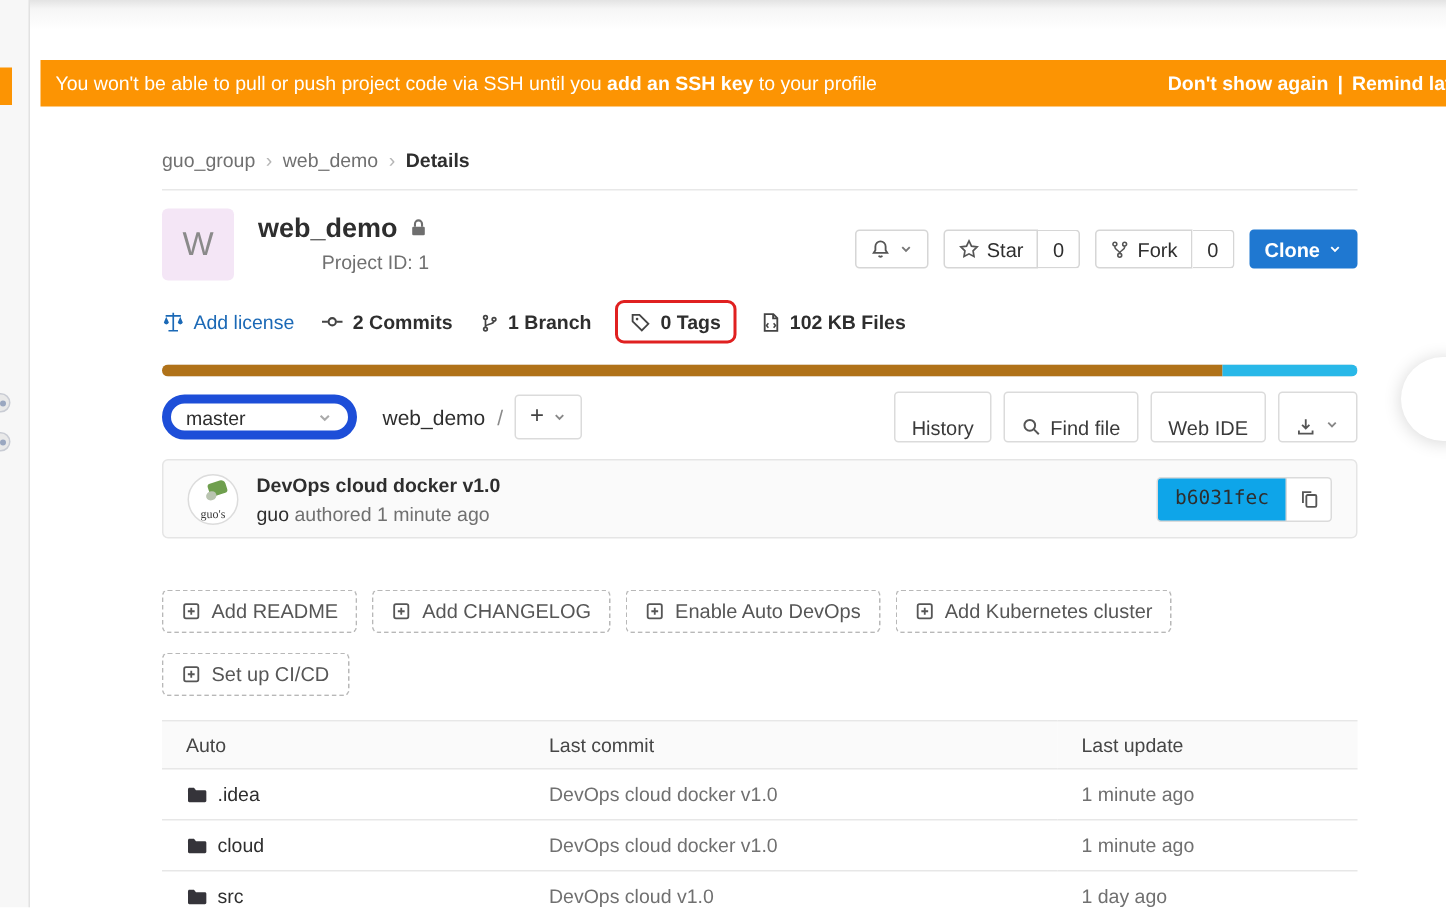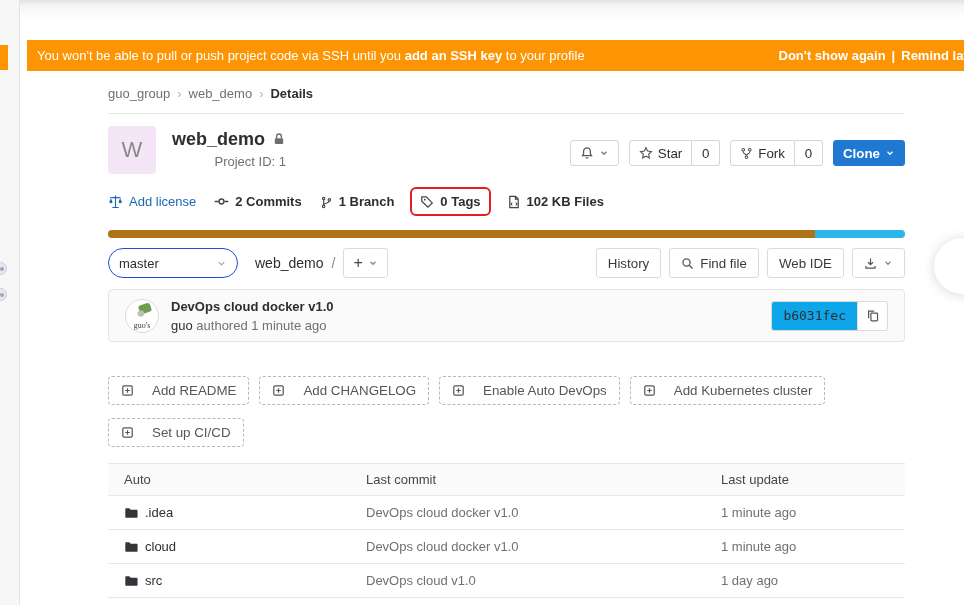--- a/index.html
+++ b/index.html
@@ -27,21 +27,21 @@
   
   .banner { position:absolute; left:27px; top:40px; width:937px; height:31px;
     background:#fc9403; color:#fff; display:flex; align-items:center; padding-left:10px; }
   .banner b { font-weight:700; }
   .banner-right { position:absolute; right:-16px; top:0; height:31px; display:flex;
     align-items:center; gap:6px; font-weight:700; white-space:nowrap; }
 
   
   .content { position:absolute; left:108px; top:71px; width:797px; }
 
-  .breadcrumb { padding:15px 0 11px; border-bottom:1px solid #e8e8e8; color:#707070;
+  .breadcrumb { padding:28px 0 11px; border-bottom:1px solid #e8e8e8; color:#707070;
     display:flex; align-items:center; gap:7px; line-height:16px; }
   .breadcrumb .sep { color:#b5b5b5; }
   .breadcrumb .current { color:#2e2e2e; font-weight:600; }
 
   .proj-header { margin-top:12px; display:flex; }
   .avatar { width:48px; height:48px; border-radius:4px; background:#f4e6f6;
     display:flex; align-items:center; justify-content:center;
     font-size:22px; color:#8a8a8a; }
   .proj-meta { margin-left:16px; padding-top:3px; }
   .proj-title { font-size:18px; font-weight:700; display:flex; align-items:center; gap:7px; line-height:20px; }
@@ -61,30 +61,30 @@
   .stat.link { color:#1b69b6; font-weight:400; }
   .annotation { border:2px solid #e02020; border-radius:6px; padding:5px 8px; margin:-7px -2px;
     display:inline-flex; }
 
   
   .lang-bar { margin-top:21px; height:8px; border-radius:4px; overflow:hidden; display:flex; background:#eee; }
   .lang-seg { height:100%; }
 
   
   .file-nav { margin-top:10px; display:flex; align-items:center; gap:8px; }
-  .select { width:130px; height:30px; border:1px solid #1d4ed8; border-radius:15px; background:#fff;
+  .select { width:130px; height:30px; border:6px solid #1d4ed8; border-radius:15px; background:#fff;
     display:flex; align-items:center; justify-content:space-between; padding:0 10px; color:#2e2e2e; cursor:pointer; }
   .path-root { margin-left:9px; font-size:14px; }
   .path-sep { color:#8a8a8a; font-size:14px; }
   .plus-btn { height:30px; border:1px solid #dbdbdb; border-radius:3px; background:#fff;
     display:inline-flex; align-items:center; gap:5px; padding:0 9px; color:#555; cursor:pointer; }
   .plus-glyph { font-size:16px; line-height:1; color:#444; }
   .nav-right { margin-left:auto; display:flex; gap:8px; }
-  .btn30 { height:30px; padding:0 11px; border:1px solid #dbdbdb; border-radius:3px; background:#fff;
-    display:inline-flex; align-items:center; gap:6px; color:#3a3a3a; cursor:pointer; }
+  .btn30 { height:30px; padding:16px 11px; border:1px solid #dbdbdb; border-radius:3px; background:#fff;
+    display:inline-flex; align-items:flex-start; gap:6px; color:#3a3a3a; cursor:pointer; }
 
   
   .commit-box { margin-top:11px; height:53px; border:1px solid #e5e5e5; background:#fafafa;
     border-radius:4px; display:flex; align-items:center; padding:9px 16px; }
   .commit-avatar { width:34px; height:34px; border-radius:50%; background:#fff;
     border:1px solid #dcdcdc; position:relative; overflow:hidden; }
   .commit-avatar .blob { position:absolute; top:4px; left:13px; width:12px; height:9px;
     background:#6f9f4e; border-radius:2px 3px 2px 3px; transform:rotate(-18deg); }
   .commit-avatar .blob::after { content:""; position:absolute; left:-3px; bottom:-2px; width:7px; height:6px;
     background:#b9c4b0; border-radius:50%; }
@@ -98,21 +98,21 @@
   .sha { height:30px; display:flex; align-items:center; padding:0 11px; background:#0ea5e9;
     border:1px solid #dbdbdb; border-radius:3px 0 0 3px;
     font-family:"DejaVu Sans Mono", monospace; font-size:13px; color:#2e2e2e; }
   .copy-btn { width:30px; height:30px; border:1px solid #dbdbdb; border-left:none;
     border-radius:0 3px 3px 0; background:#fff; display:flex; align-items:center;
     justify-content:center; color:#555; cursor:pointer; }
 
   
   .suggestions { margin-top:34px; display:flex; gap:10px; }
   .suggestions.row2 { margin-top:13px; }
-  .dash-btn { display:inline-flex; align-items:center; gap:18px; padding:0 12px; height:29px;
+  .dash-btn { display:inline-flex; align-items:center; gap:7px; padding:0 12px; height:29px;
     border:1px dashed #b8b8b8; border-radius:4px; background:#fff; color:#565656; cursor:pointer; }
 
   
   .file-table { margin-top:16px; width:100%; border-collapse:collapse; }
   .file-table th { font-weight:400; color:#464646; text-align:left; background:#fafafa;
     border-top:1px solid #e7e7e7; border-bottom:1px solid #e7e7e7; padding:8px 16px; }
   .file-table td { padding:9px 16px; border-bottom:1px solid #e7e7e7; }
   .file-table .col-name { width:242px; }
   .file-table .col-update { width:200px; }
   .file-table th:last-child, .file-table td.updated { }

